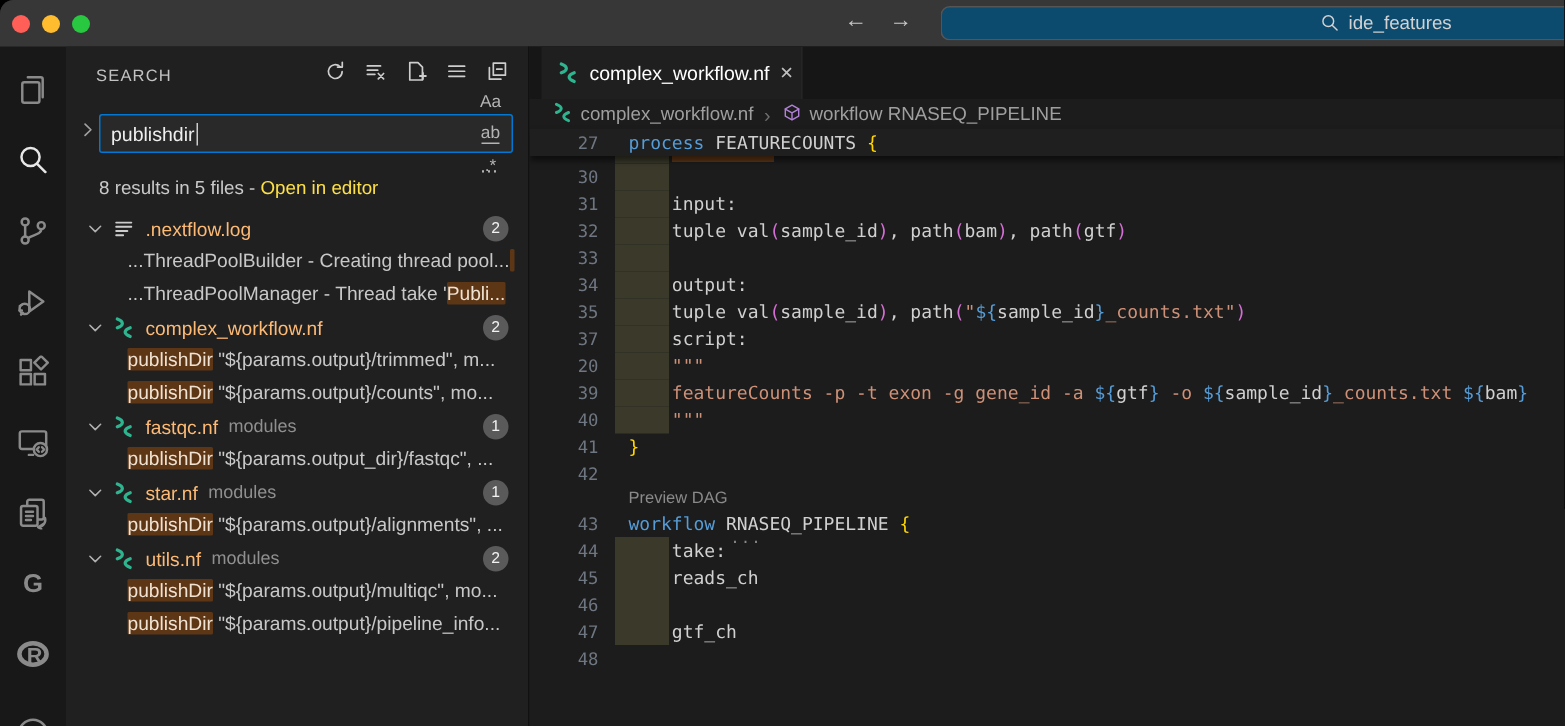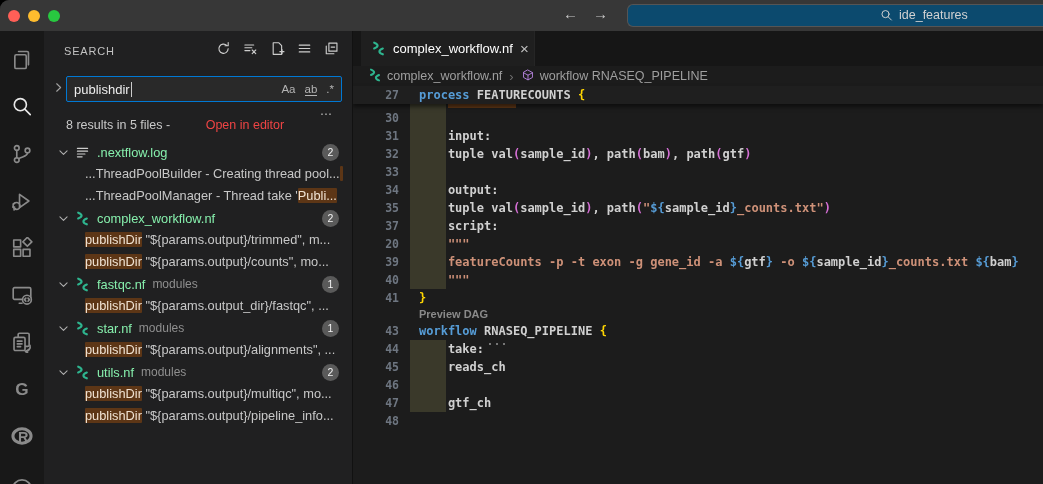--- a/index.html
+++ b/index.html
@@ -33,50 +33,50 @@
 .sidebar { width:309px; background:#202021; position:relative; flex:none; border-right:1px solid #111;
   color:#cccccc; }
 .panel-title { position:absolute; left:20px; top:14px; font-size:11px; letter-spacing:.8px; color:#c2c2c2; }
 .panel-toolbar { position:absolute; right:12px; top:10px; display:flex; gap:9px; color:#cdcdcd; }
 .panel-toolbar .tbtn { width:18px; height:18px; display:flex; align-items:center; justify-content:center; }
 .search-row { position:absolute; top:45px; left:6px; right:10px; display:flex; align-items:center; }
 .toggle-replace { width:16px; color:#a0a0a0; display:flex; justify-content:center; }
 .search-input { flex:1; height:26px; background:#292929; border:1px solid #0078d4; border-radius:2px;
   display:flex; align-items:center; padding:0 7px; font-size:13px; color:#eeeeee; }
 .cursor { width:1px; height:15px; background:#cccccc; margin-left:1px; }
-.input-opts { margin-left:auto; display:flex; gap:9px; align-items:center; color:#b4b4b4; font-size:11.5px; }
+.input-opts { margin-left:auto; display:flex; gap:9px; align-items:center; color:#b4b4b4; font-size:11.5px;flex-direction:column; }
 .opt-word { border-bottom:1px solid #b4b4b4; }
 .more-dots { position:absolute; top:76px; right:18px; color:#bcbcbc; letter-spacing:2px; font-size:12px; }
 .summary { position:absolute; top:87px; left:22px; font-size:12.5px; color:#c9c9c9; white-space:pre; }
-.summary .link { color:#ef4444;margin-left:32px; }
+.summary .link { color:#fde047; }
 
 .results { position:absolute; top:110px; left:0; right:0; font-size:12.8px; }
 .row-file { display:flex; align-items:center; height:22px; padding-left:13px; }
 .row-file .chev { width:14px; color:#b0b0b0; display:flex; }
 .row-file .ficon { width:16px; margin-left:4px; display:flex; }
-.fname { color:#86efac; margin-left:6px; white-space:nowrap;text-align:right; }
+.fname { color:#fdba74; margin-left:6px; white-space:nowrap;text-align:right; }
 .fdesc { color:#8f8f8f; font-size:12px; margin-left:7px; white-space:nowrap; }
 .badge { margin-left:auto; margin-right:13px; background:#5a5a5a; color:#f2f2f2; border-radius:9px;
   min-width:17px; height:17px; font-size:10.5px; display:flex; align-items:center; justify-content:center; padding:0 4px; }
 .row-match { height:22px; line-height:22px; padding-left:41px; white-space:pre; overflow:hidden; color:#c8c8c8; }
 .hl { background:#5d3616; color:#f0e2d2; border-radius:1px; }
 
 
 .editor { flex:1; background:#1c1c1c; position:relative; overflow:hidden; }
 .tabbar { height:35px; background:#161616; display:flex; align-items:stretch; }
 .tab { margin-left:8px; width:174px; background:#1f1f1f; display:flex; align-items:center; gap:7px;
   padding:0 10px; color:#ffffff; font-size:13px; border-right:1px solid #252525; }
 .tab .ficon{display:flex}
 .tab-close { margin-left:auto; color:#c0c0c0; font-size:15px; line-height:1; }
 .breadcrumb { height:20px; display:flex; align-items:center; gap:7px; padding-left:15px;
   color:#9f9f9f; font-size:12.5px; background:#1c1c1c; }
 .bc-item { display:flex; align-items:center; gap:5px; }
 .bc-sep { color:#6f6f6f; font-size:13px; }
 
-.code { position:absolute; top:55px; left:0; right:0; bottom:0; font-family:"DejaVu Sans Mono",monospace; font-size:12px;font-weight:bold; }
+.code { position:absolute; top:55px; left:0; right:0; bottom:0; font-family:"DejaVu Sans Mono",monospace; font-size:12px; }
 .sticky { height:19px; line-height:19px; position:relative; background:#1f1f1f; z-index:3;
   box-shadow:0 3px 4px rgba(0,0,0,.5); white-space:pre; }
 .sliver { height:5px; position:relative; overflow:hidden; z-index:1; }
 .sliver .band { top:0; bottom:0; }
 .match-strip { position:absolute; left:95px; top:0; width:68px; height:4px; background:#5d3616; }
 .cline { height:18px; line-height:18px; position:relative; white-space:pre; }
 .gutter { position:absolute; left:0; width:46px; text-align:right; color:#6e7681; font-size:11.5px; }
 .band { position:absolute; left:57px; width:36px; top:0; bottom:0; background:#3a392a; }
 .ccontent { position:absolute; left:66px; }
 .tk-kw{color:#569cd6}.tk-pl{color:#d0d0d0}.tk-st{color:#ce9178}.tk-ip{color:#569cd6}
@@ -408,20 +408,21 @@
             <div class="cline"><span class="gutter">31</span><span class="band"></span><span class="ccontent"><span class="tk-pl">    input:</span></span></div>
             <div class="cline"><span class="gutter">32</span><span class="band"></span><span class="ccontent"><span class="tk-pl">    tuple val</span><span class="tk-bp">(</span><span class="tk-pl">sample_id</span><span class="tk-bp">)</span><span class="tk-pl">, path</span><span class="tk-bp">(</span><span class="tk-pl">bam</span><span class="tk-bp">)</span><span class="tk-pl">, path</span><span class="tk-bp">(</span><span class="tk-pl">gtf</span><span class="tk-bp">)</span></span></div>
             <div class="cline"><span class="gutter">33</span><span class="band"></span><span class="ccontent"></span></div>
             <div class="cline"><span class="gutter">34</span><span class="band"></span><span class="ccontent"><span class="tk-pl">    output:</span></span></div>
             <div class="cline"><span class="gutter">35</span><span class="band"></span><span class="ccontent"><span class="tk-pl">    tuple val</span><span class="tk-bp">(</span><span class="tk-pl">sample_id</span><span class="tk-bp">)</span><span class="tk-pl">, path</span><span class="tk-bp">(</span><span class="tk-st">"</span><span class="tk-ip">${</span><span class="tk-pl">sample_id</span><span class="tk-ip">}</span><span class="tk-st">_counts.txt"</span><span class="tk-bp">)</span></span></div>
             <div class="cline"><span class="gutter">37</span><span class="band"></span><span class="ccontent"><span class="tk-pl">    script:</span></span></div>
             <div class="cline"><span class="gutter">20</span><span class="band"></span><span class="ccontent"><span class="tk-st">    """</span></span></div>
             <div class="cline"><span class="gutter">39</span><span class="band"></span><span class="ccontent"><span class="tk-st">    featureCounts -p -t exon -g gene_id -a </span><span class="tk-ip">${</span><span class="tk-pl">gtf</span><span class="tk-ip">}</span><span class="tk-st"> -o </span><span class="tk-ip">${</span><span class="tk-pl">sample_id</span><span class="tk-ip">}</span><span class="tk-st">_counts.txt </span><span class="tk-ip">${</span><span class="tk-pl">bam</span><span class="tk-ip">}</span></span></div>
             <div class="cline"><span class="gutter">40</span><span class="band"></span><span class="ccontent"><span class="tk-st">    """</span></span></div>
             <div class="cline"><span class="gutter">41</span><span class="ccontent"><span class="tk-by">}</span></span></div>
+            <div class="cline"><span class="gutter">42</span><span class="ccontent"></span></div>
             <div class="lens">Preview DAG</div>
             <div class="cline"><span class="gutter">43</span><span class="ccontent"><span class="tk-kw">workflow</span><span class="tk-pl"> RNASEQ_PIPELINE </span><span class="tk-by">{</span></span><span class="hint-dots">...</span></div>
             <div class="cline"><span class="gutter">44</span><span class="band"></span><span class="ccontent"><span class="tk-pl">    take:</span></span></div>
             <div class="cline"><span class="gutter">45</span><span class="band"></span><span class="ccontent"><span class="tk-pl">    reads_ch</span></span></div>
             <div class="cline"><span class="gutter">46</span><span class="band"></span></div>
             <div class="cline"><span class="gutter">47</span><span class="band"></span><span class="ccontent"><span class="tk-pl">    gtf_ch</span></span></div>
             <div class="cline"><span class="gutter">48</span><span class="ccontent"></span></div>
           </div>
       </div>
     </div>

